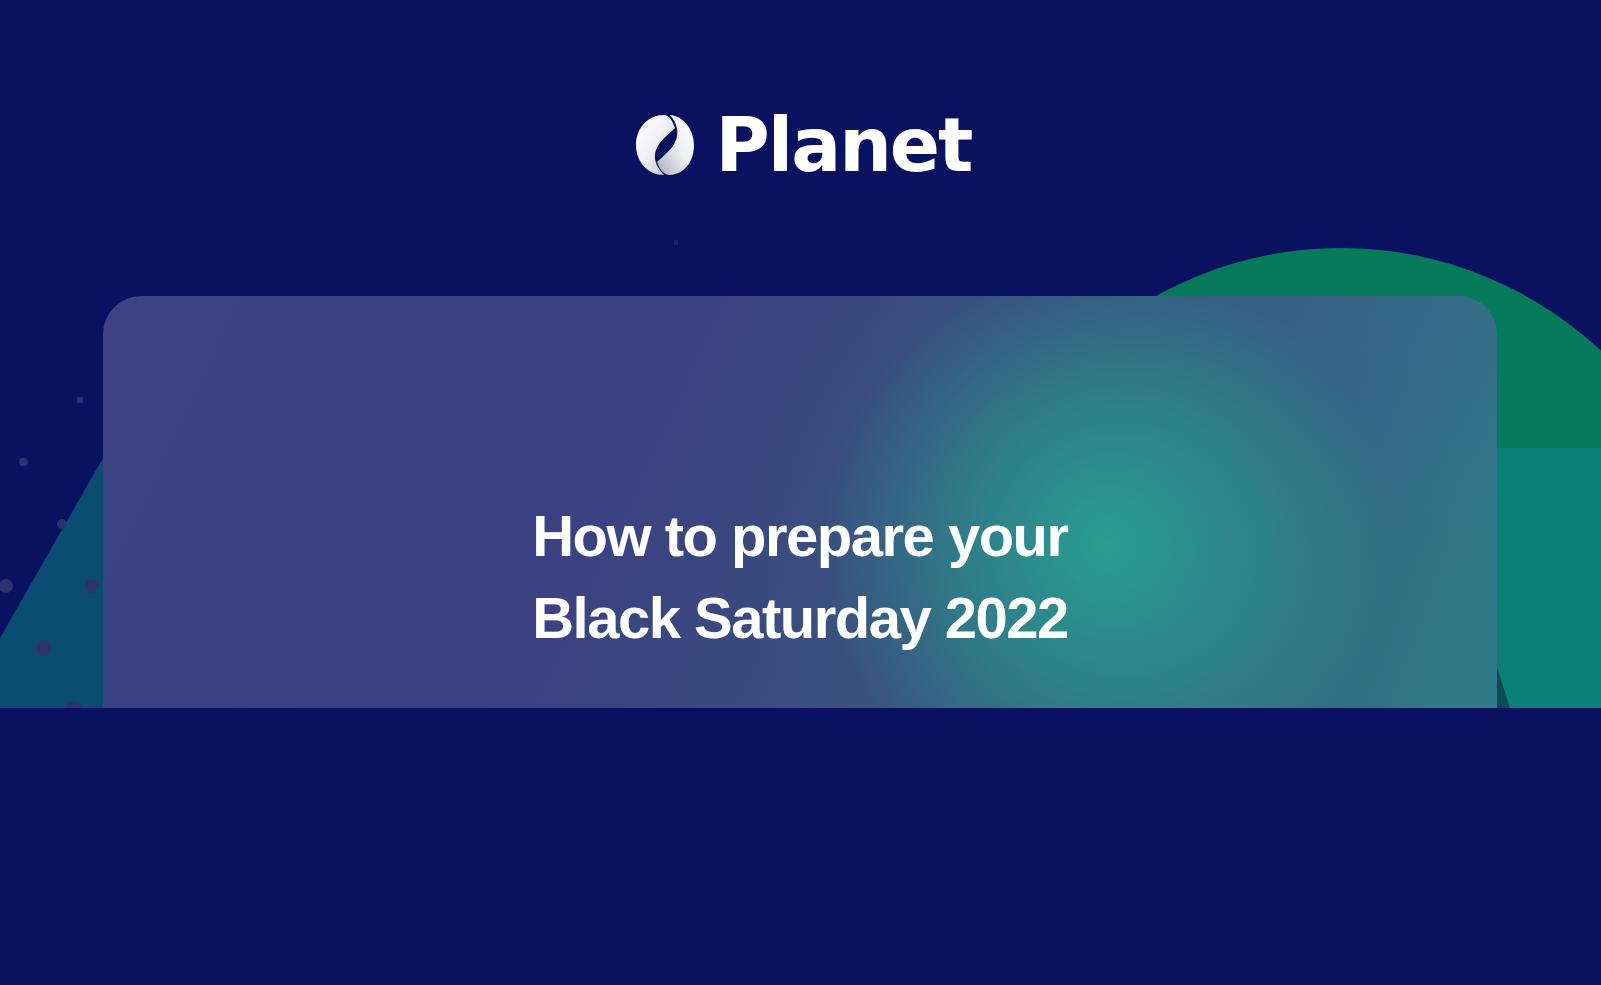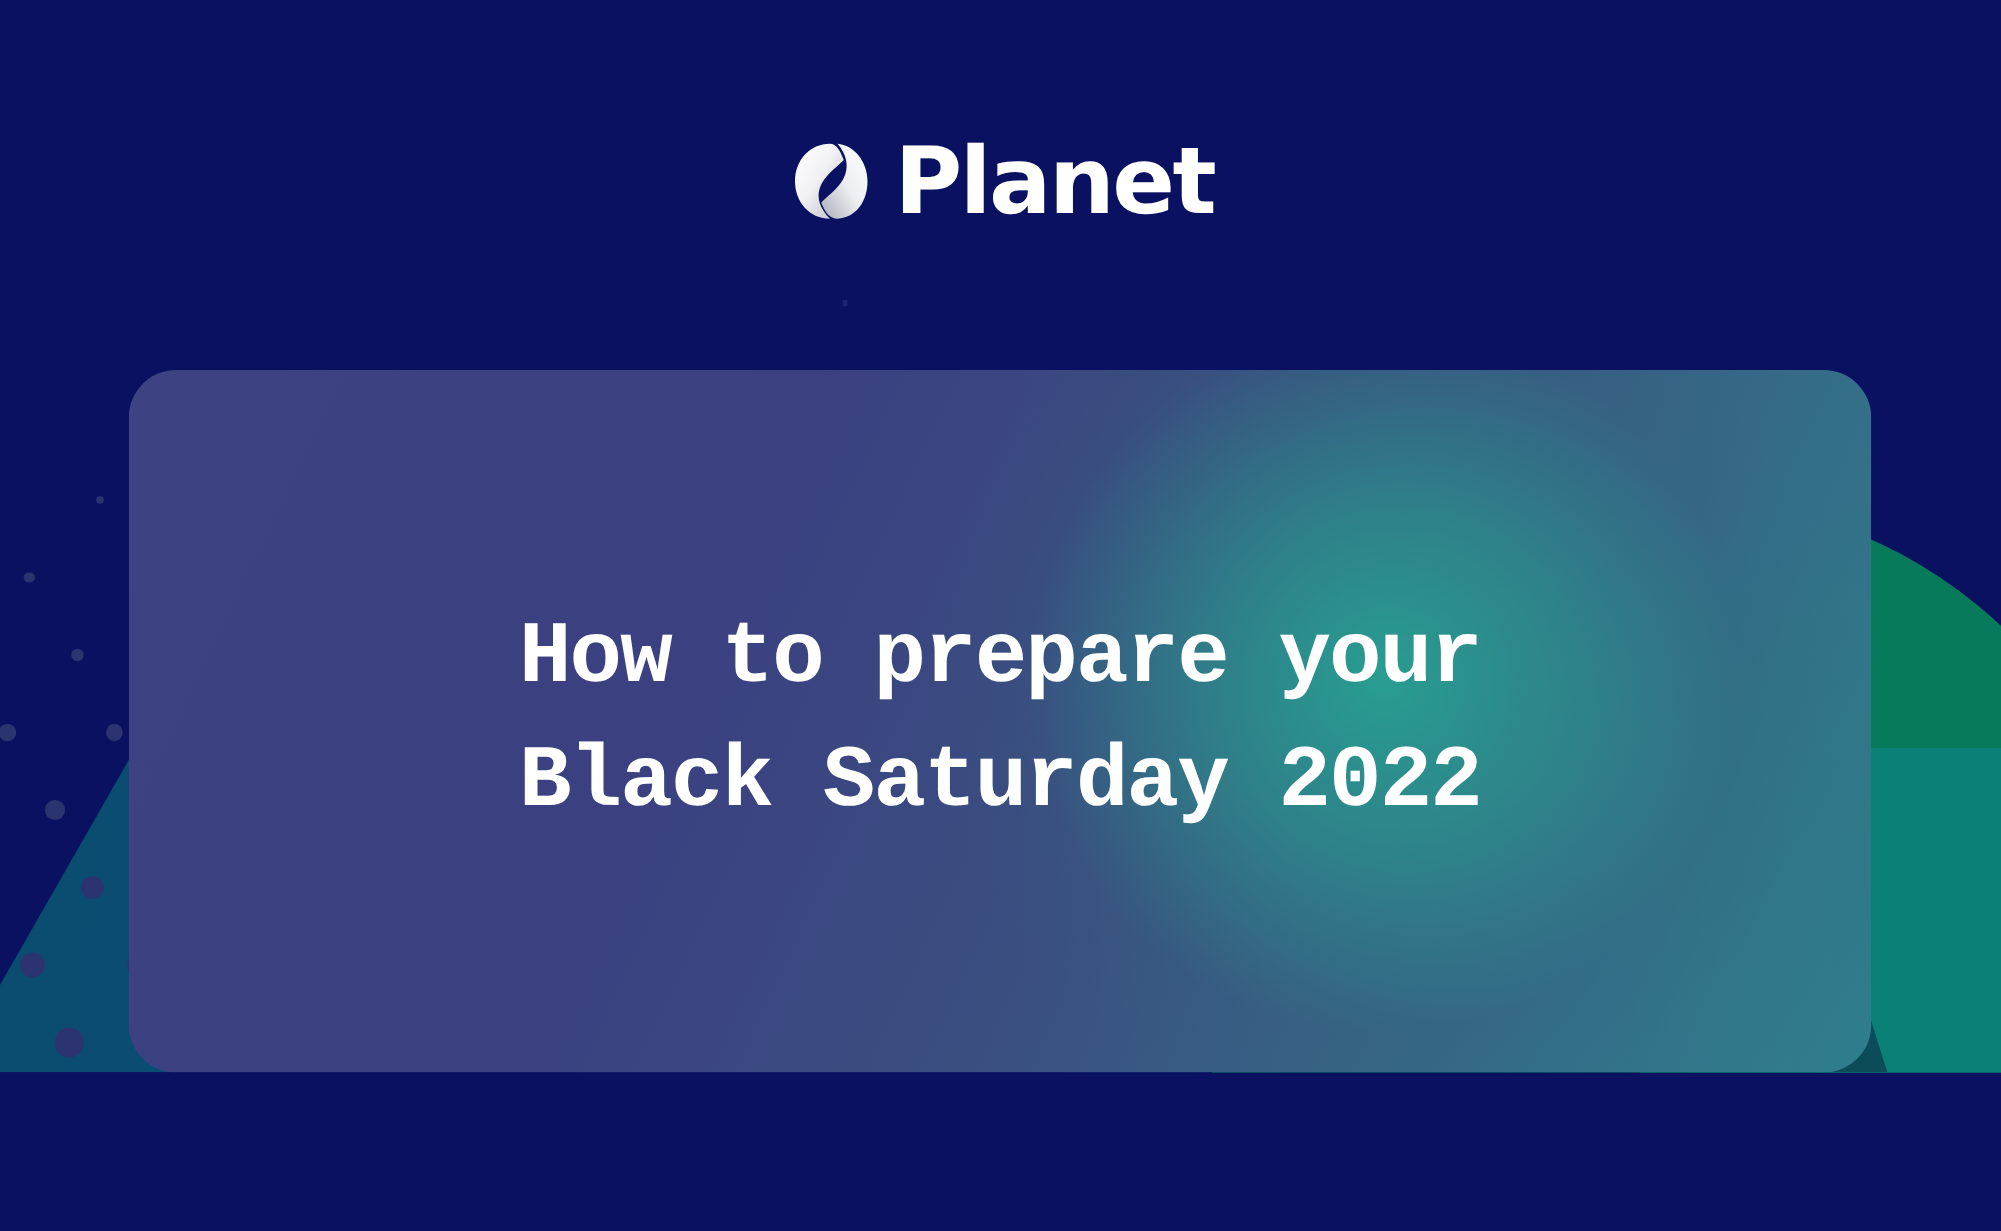--- a/index.html
+++ b/index.html
@@ -9,21 +9,21 @@
     width:1601px;
     height:985px;
     overflow:hidden;
     background:#0a1160;
     font-family:"Liberation Sans", sans-serif;
   }
 
   #slide {
     position:relative;
     width:1601px;
-    height:858px;
+    height:708px;
     background:#0a1160;
     overflow:hidden;
   }
 
   
   .bg-layer { position:absolute; inset:0; overflow:hidden; pointer-events:none; }
 
   
   .shape-green-circle {
     position:absolute;
@@ -127,25 +127,25 @@
       radial-gradient(circle 300px at 96% 60%, rgba(45,120,130,0.55) 0%, rgba(58,63,128,0) 78%),
       linear-gradient(115deg, #3d4283 0%, #3b4081 34%, #3a5080 58%, #356a87 80%, #2f7f8c 100%);
     display:flex;
     align-items:center;
     justify-content:center;
   }
 
   .hero-title {
     position:relative;
     z-index:2;
-    text-align:right;
+    text-align:left;
     color:#ffffff;
-    font-family:Liberation Mono, monospace;
+    font-family:Liberation Sans, sans-serif;
     font-weight:700;
-    font-size:70px;
+    font-size:58px;
     line-height:1.42;
     letter-spacing:-1.5px;
     padding:0 40px;
   }
   .hero-title .line { display:block; white-space:nowrap; }
 </style>
 </head>
 <body>
 
 <div id="slide">

